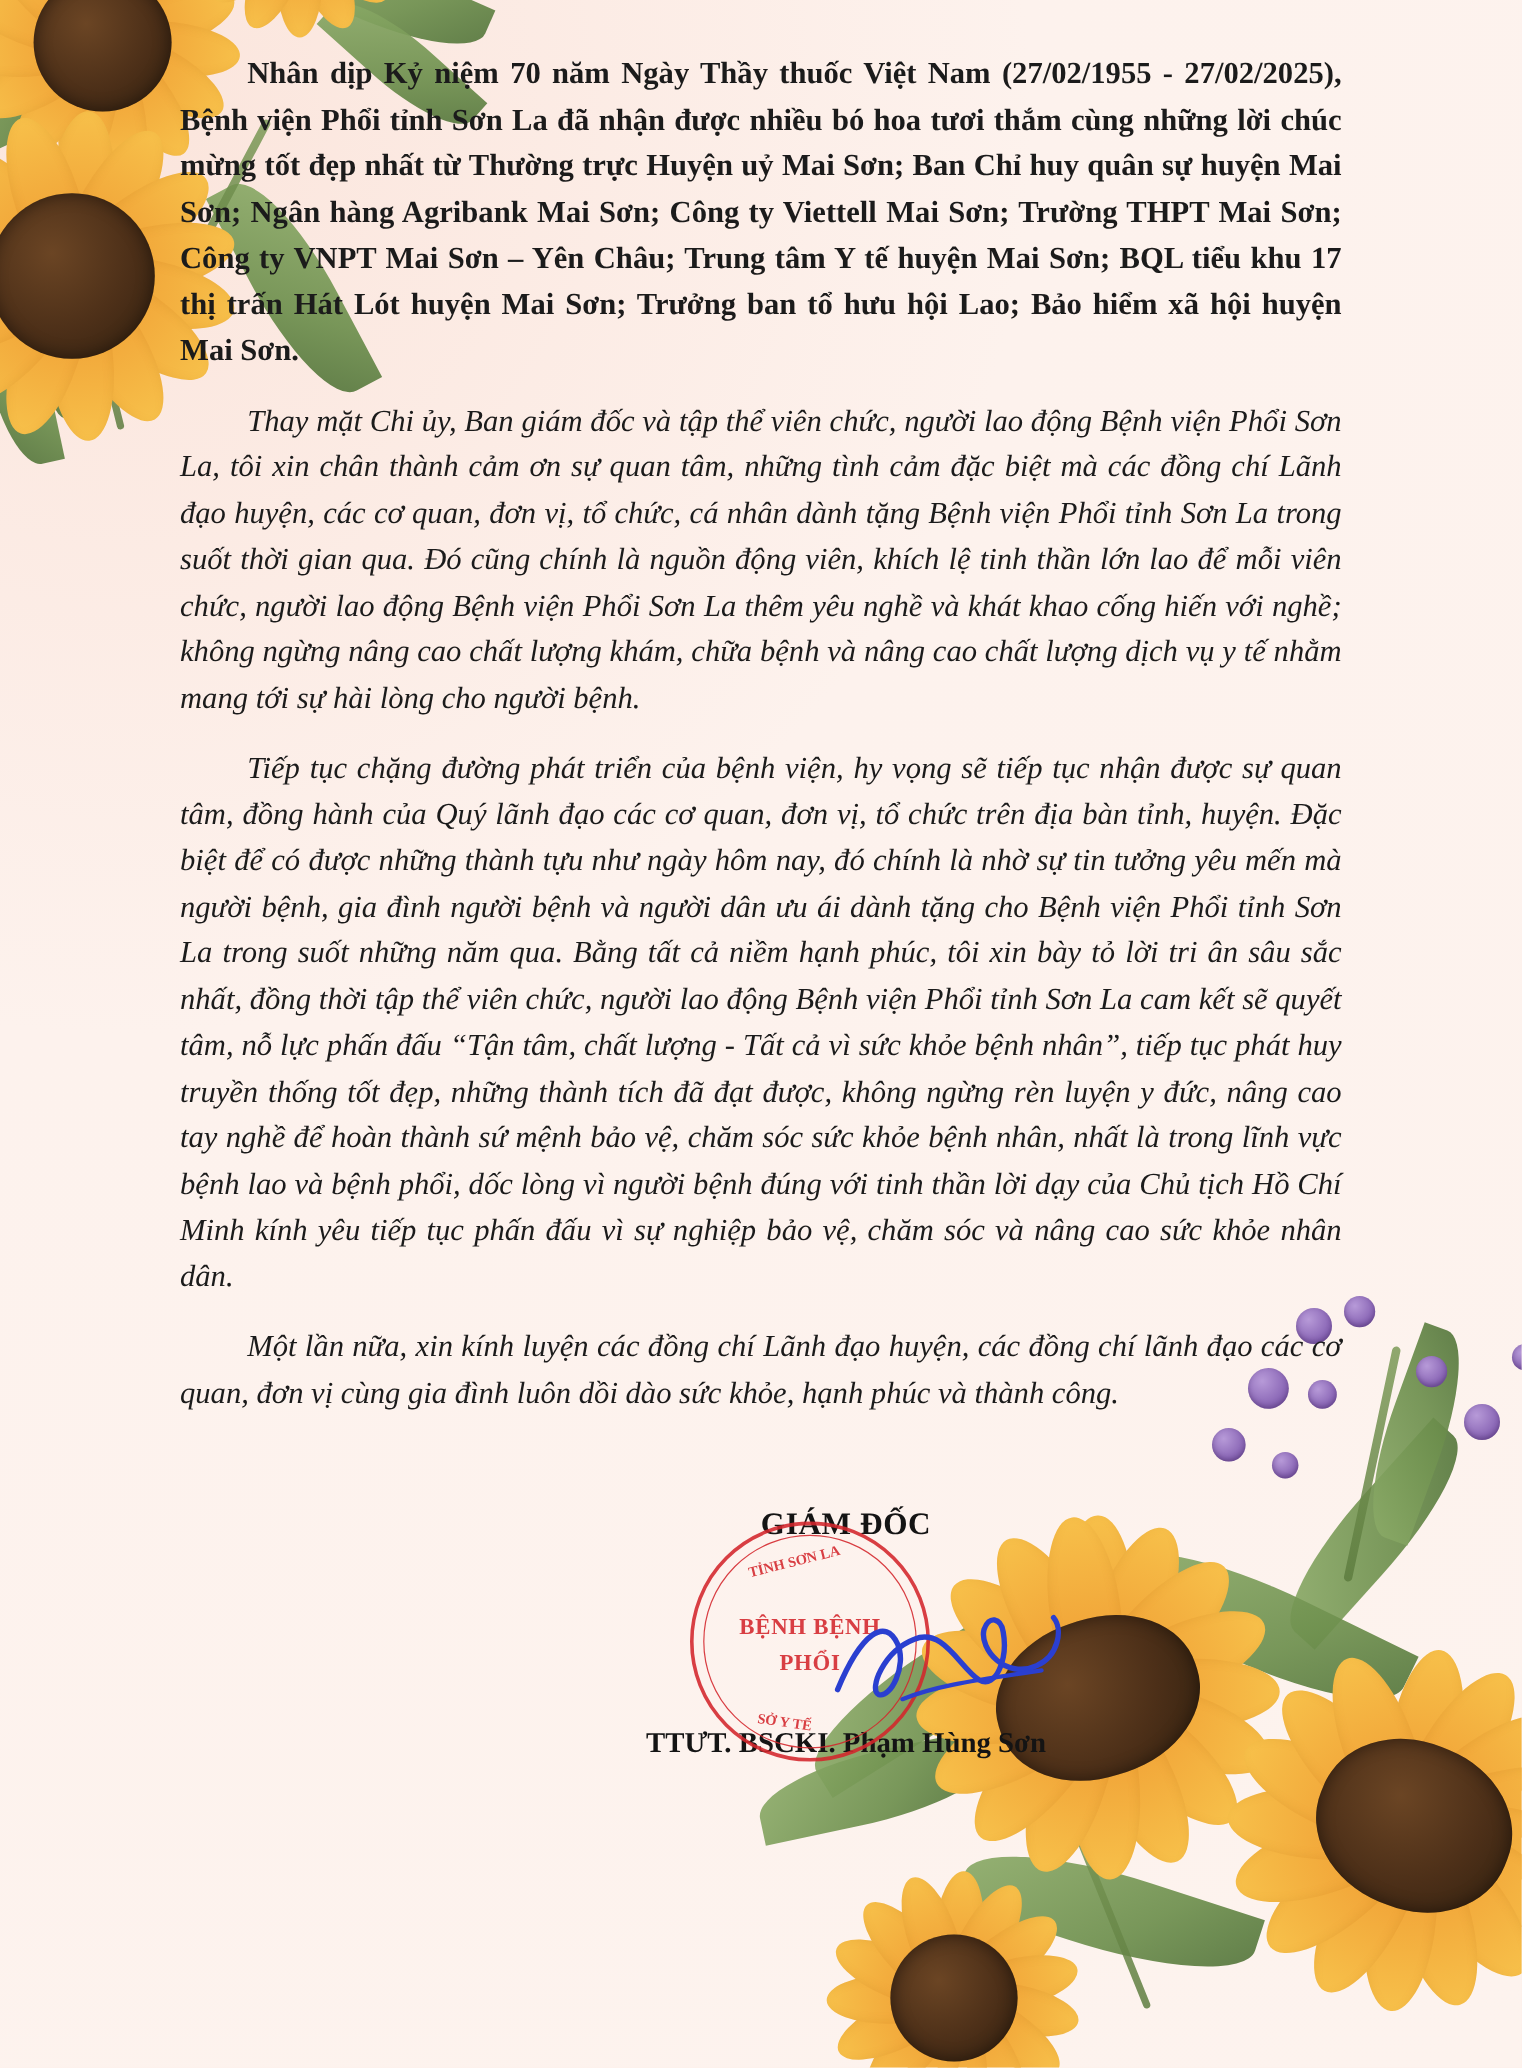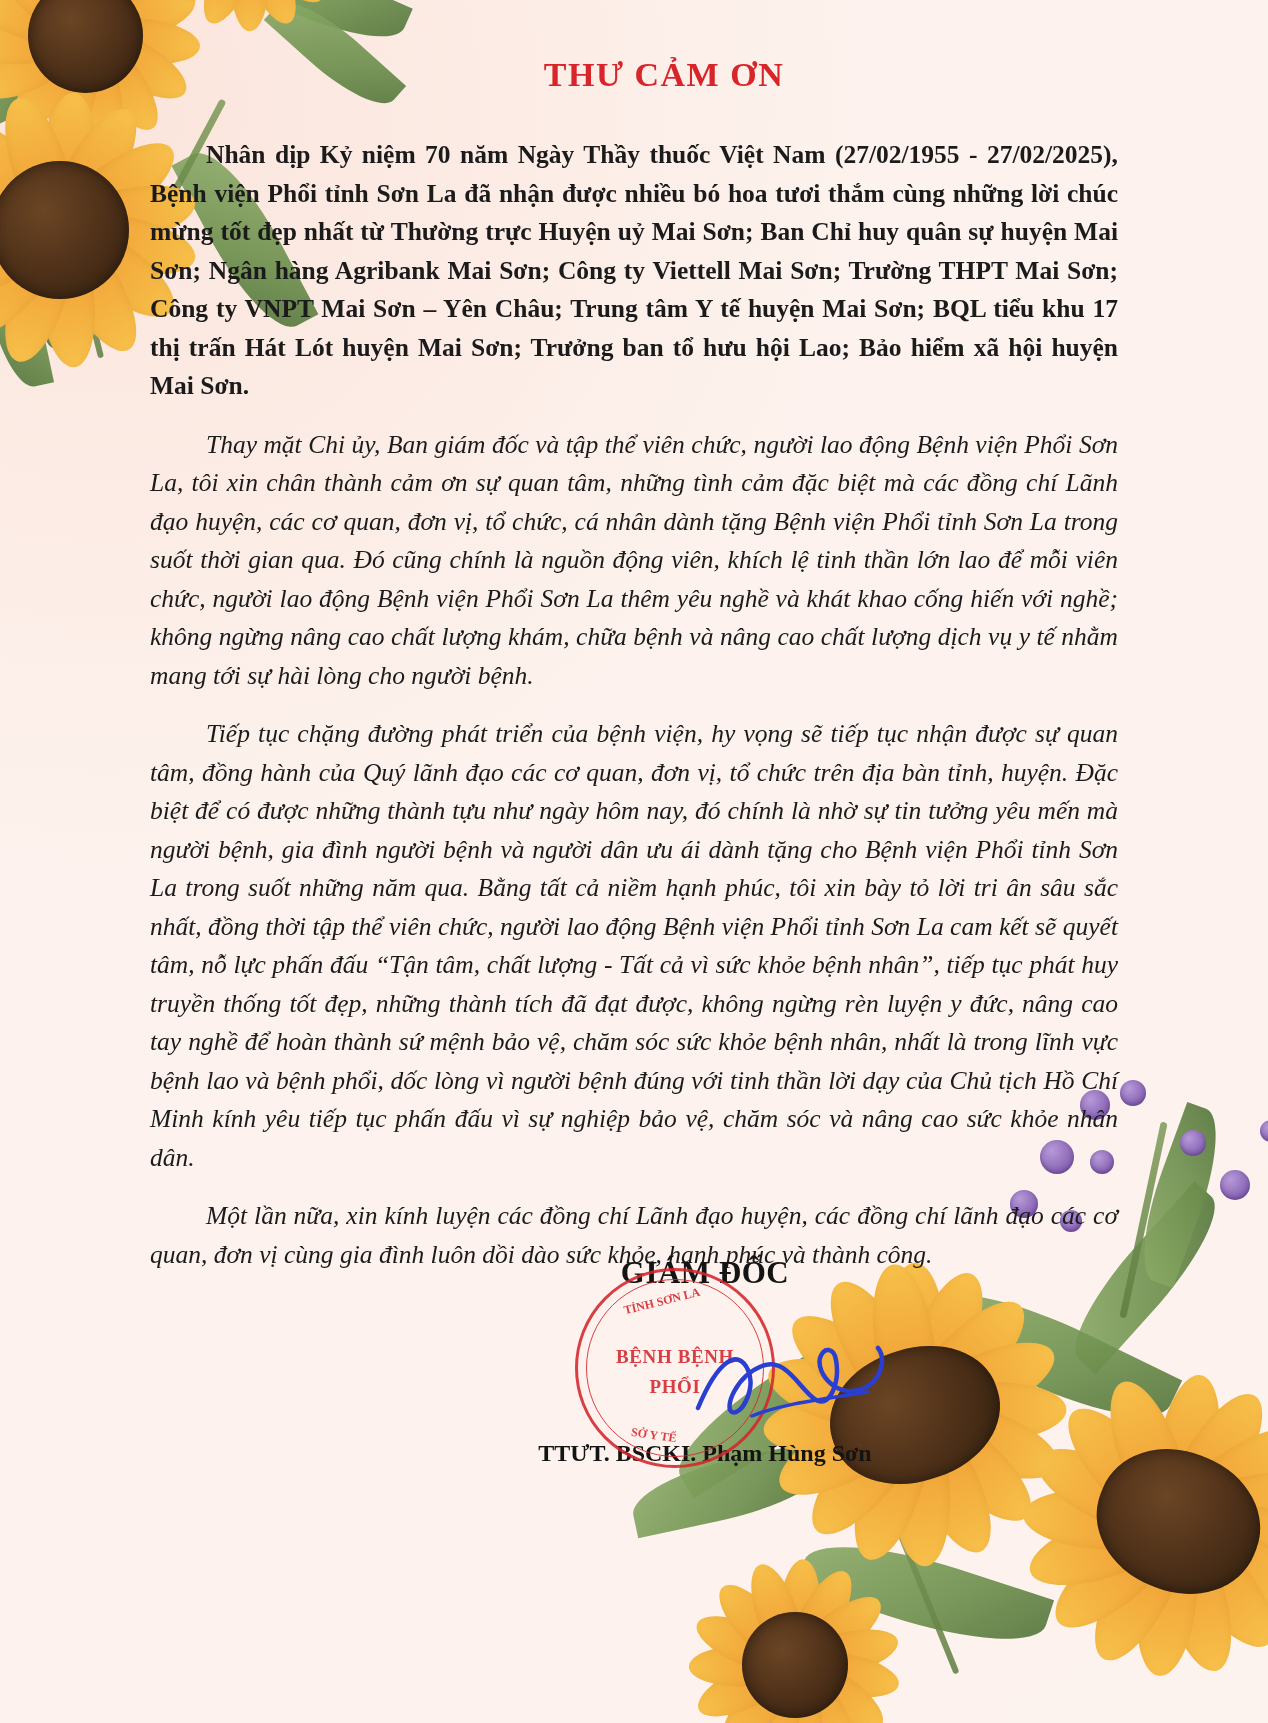--- a/index.html
+++ b/index.html
@@ -127,21 +127,21 @@
   
   .sign-block {
     position: absolute;
     left: 470px;
     top: 1255px;
     width: 470px;
     text-align: center;
     z-index: 7;
   }
   .sign-title {
-    font-size: 31px;
+    font-size: 26px;
     font-weight: bold;
     color: #141414;
     letter-spacing: .5px;
   }
   .sign-name {
     position: absolute;
     left: 0;
     top: 185px;
     width: 470px;
     font-size: 24px;
@@ -356,21 +356,20 @@
         <div class="petal" style="transform:rotate(269deg)"></div>
         <div class="petal" style="transform:rotate(293deg)"></div>
         <div class="petal" style="transform:rotate(317deg)"></div>
         <div class="petal" style="transform:rotate(341deg)"></div>
       </div>
       <div class="core"></div>
     </div>
   </div>
 
   <div class="letter">
-    <h1 class="title">THƯ CẢM ƠN</h1>
 
     <p class="para" id="p1">Nhân dịp Kỷ niệm 70 năm Ngày Thầy thuốc Việt Nam (27/02/1955 - 27/02/2025), Bệnh viện Phổi tỉnh Sơn La đã nhận được nhiều bó hoa tươi thắm cùng những lời chúc mừng tốt đẹp nhất từ Thường trực Huyện uỷ Mai Sơn; Ban Chỉ huy quân sự huyện Mai Sơn; Ngân hàng Agribank Mai Sơn; Công ty Viettell Mai Sơn; Trường THPT Mai Sơn; Công ty VNPT Mai Sơn – Yên Châu; Trung tâm Y tế huyện Mai Sơn; BQL tiểu khu 17 thị trấn Hát Lót huyện Mai Sơn; Trưởng ban tổ hưu hội Lao; Bảo hiểm xã hội huyện Mai Sơn.</p>
     <p class="para">Thay mặt Chi ủy, Ban giám đốc và tập thể viên chức, người lao động Bệnh viện Phổi Sơn La, tôi xin chân thành cảm ơn sự quan tâm, những tình cảm đặc biệt mà các đồng chí Lãnh đạo huyện, các cơ quan, đơn vị, tổ chức, cá nhân dành tặng Bệnh viện Phổi tỉnh Sơn La trong suốt thời gian qua. Đó cũng chính là nguồn động viên, khích lệ tinh thần lớn lao để mỗi viên chức, người lao động Bệnh viện Phổi Sơn La thêm yêu nghề và khát khao cống hiến với nghề; không ngừng nâng cao chất lượng khám, chữa bệnh và nâng cao chất lượng dịch vụ y tế nhằm mang tới sự hài lòng cho người bệnh.</p>
     <p class="para">Tiếp tục chặng đường phát triển của bệnh viện, hy vọng sẽ tiếp tục nhận được sự quan tâm, đồng hành của Quý lãnh đạo các cơ quan, đơn vị, tổ chức trên địa bàn tỉnh, huyện. Đặc biệt để có được những thành tựu như ngày hôm nay, đó chính là nhờ sự tin tưởng yêu mến mà người bệnh, gia đình người bệnh và người dân ưu ái dành tặng cho Bệnh viện Phổi tỉnh Sơn La trong suốt những năm qua. Bằng tất cả niềm hạnh phúc, tôi xin bày tỏ lời tri ân sâu sắc nhất, đồng thời tập thể viên chức, người lao động Bệnh viện Phổi tỉnh Sơn La cam kết sẽ quyết tâm, nỗ lực phấn đấu “Tận tâm, chất lượng - Tất cả vì sức khỏe bệnh nhân”, tiếp tục phát huy truyền thống tốt đẹp, những thành tích đã đạt được, không ngừng rèn luyện y đức, nâng cao tay nghề để hoàn thành sứ mệnh bảo vệ, chăm sóc sức khỏe bệnh nhân, nhất là trong lĩnh vực bệnh lao và bệnh phổi, dốc lòng vì người bệnh đúng với tinh thần lời dạy của Chủ tịch Hồ Chí Minh kính yêu tiếp tục phấn đấu vì sự nghiệp bảo vệ, chăm sóc và nâng cao sức khỏe nhân dân.</p>
     <p class="para">Một lần nữa, xin kính luyện các đồng chí Lãnh đạo huyện, các đồng chí lãnh đạo  các cơ quan, đơn vị cùng gia đình luôn dồi dào sức khỏe, hạnh phúc và thành công.</p>
 
   </div>
 
   <div class="sign-block">
     <div class="sign-title">GIÁM ĐỐC</div>

